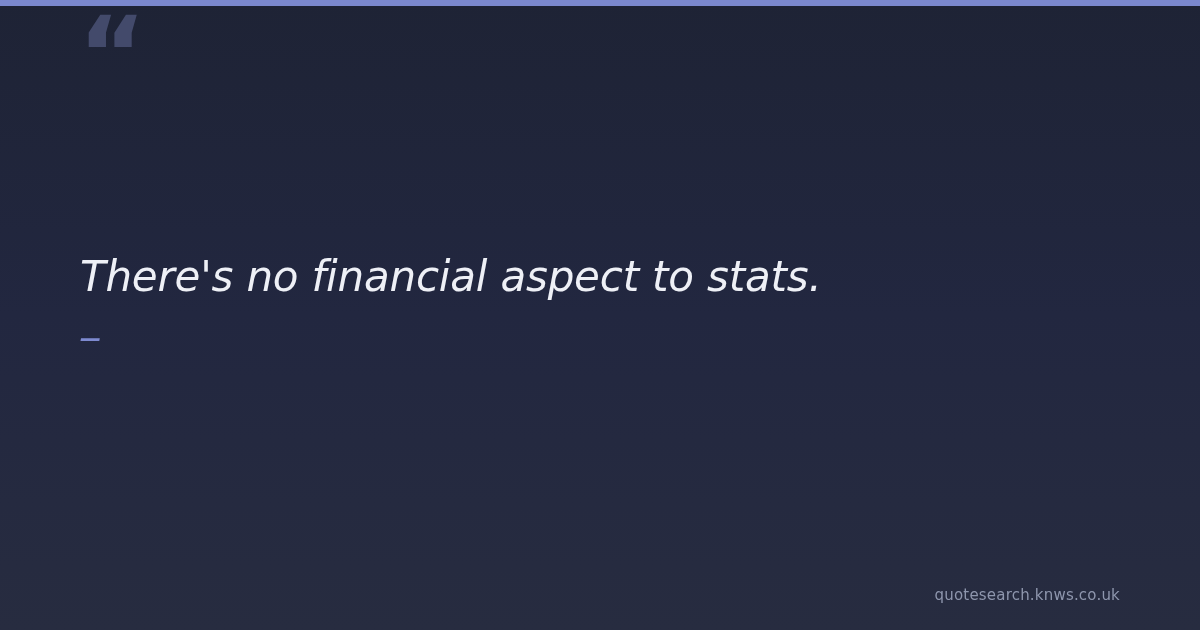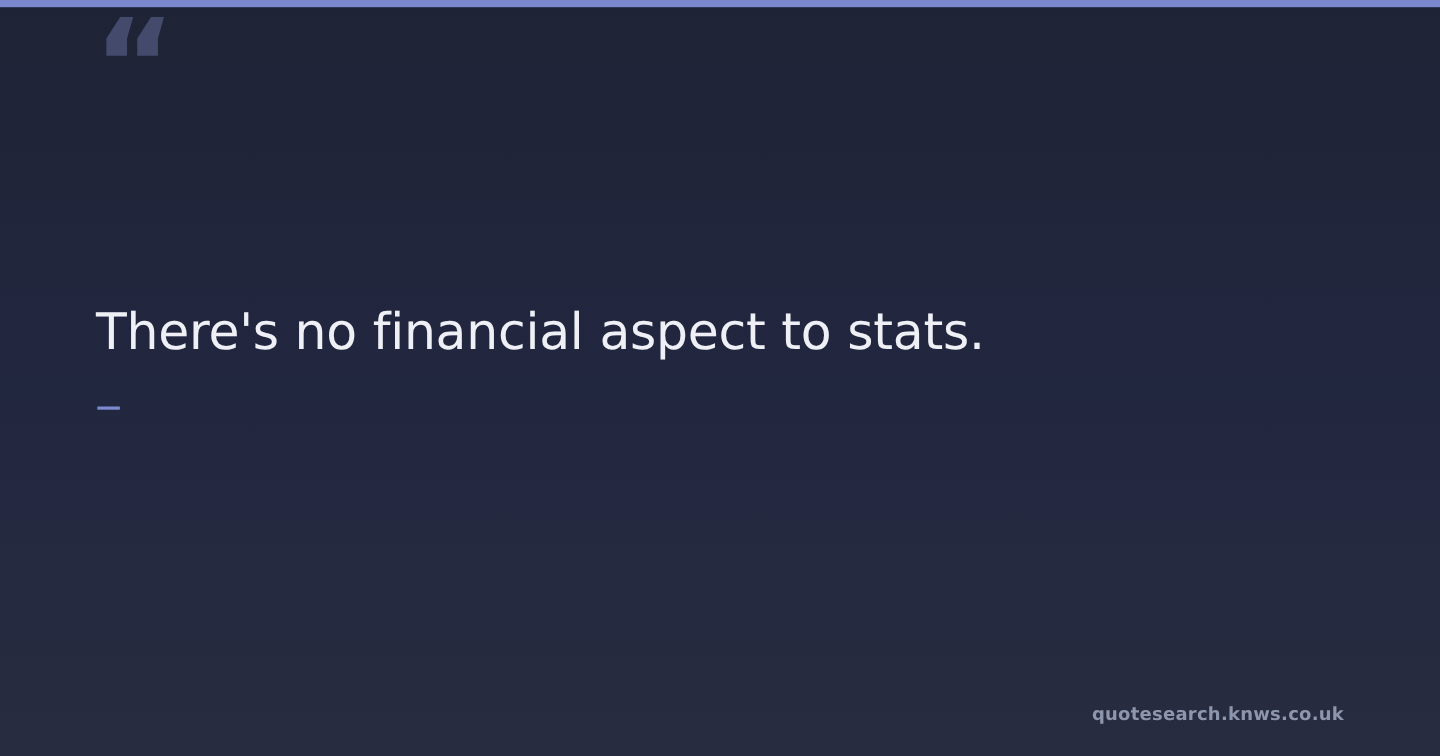--- a/index.html
+++ b/index.html
@@ -43,20 +43,21 @@
     color: #434a6b;
     letter-spacing: -2px;
     user-select: none;
   }
 
   .quote-body {
     position: absolute;
     left: 80px;
     right: 70px;
     top: 250px;
+    font-style: italic;
   }
 
   .quote-text {
     margin: 0;
     font-family: "DejaVu Sans", sans-serif;
     font-size: 42px;
     font-weight: 400;
     line-height: 1.30;
     color: #eef0f6;
     letter-spacing: -0.2px;
@@ -78,21 +79,21 @@
   .author-dash {
     display: inline-block;
   }
 
   .footer-watermark {
     position: absolute;
     right: 80px;
     bottom: 26px;
     font-family: "DejaVu Sans", sans-serif;
     font-size: 15px;
-    font-weight: 700;
+    font-weight: 400;
     color: #8e96ad;
     letter-spacing: 0.2px;
   }
 </style>
 </head>
 <body>
 
 <div class="quote-card">
 
   <div class="accent-bar"></div>

